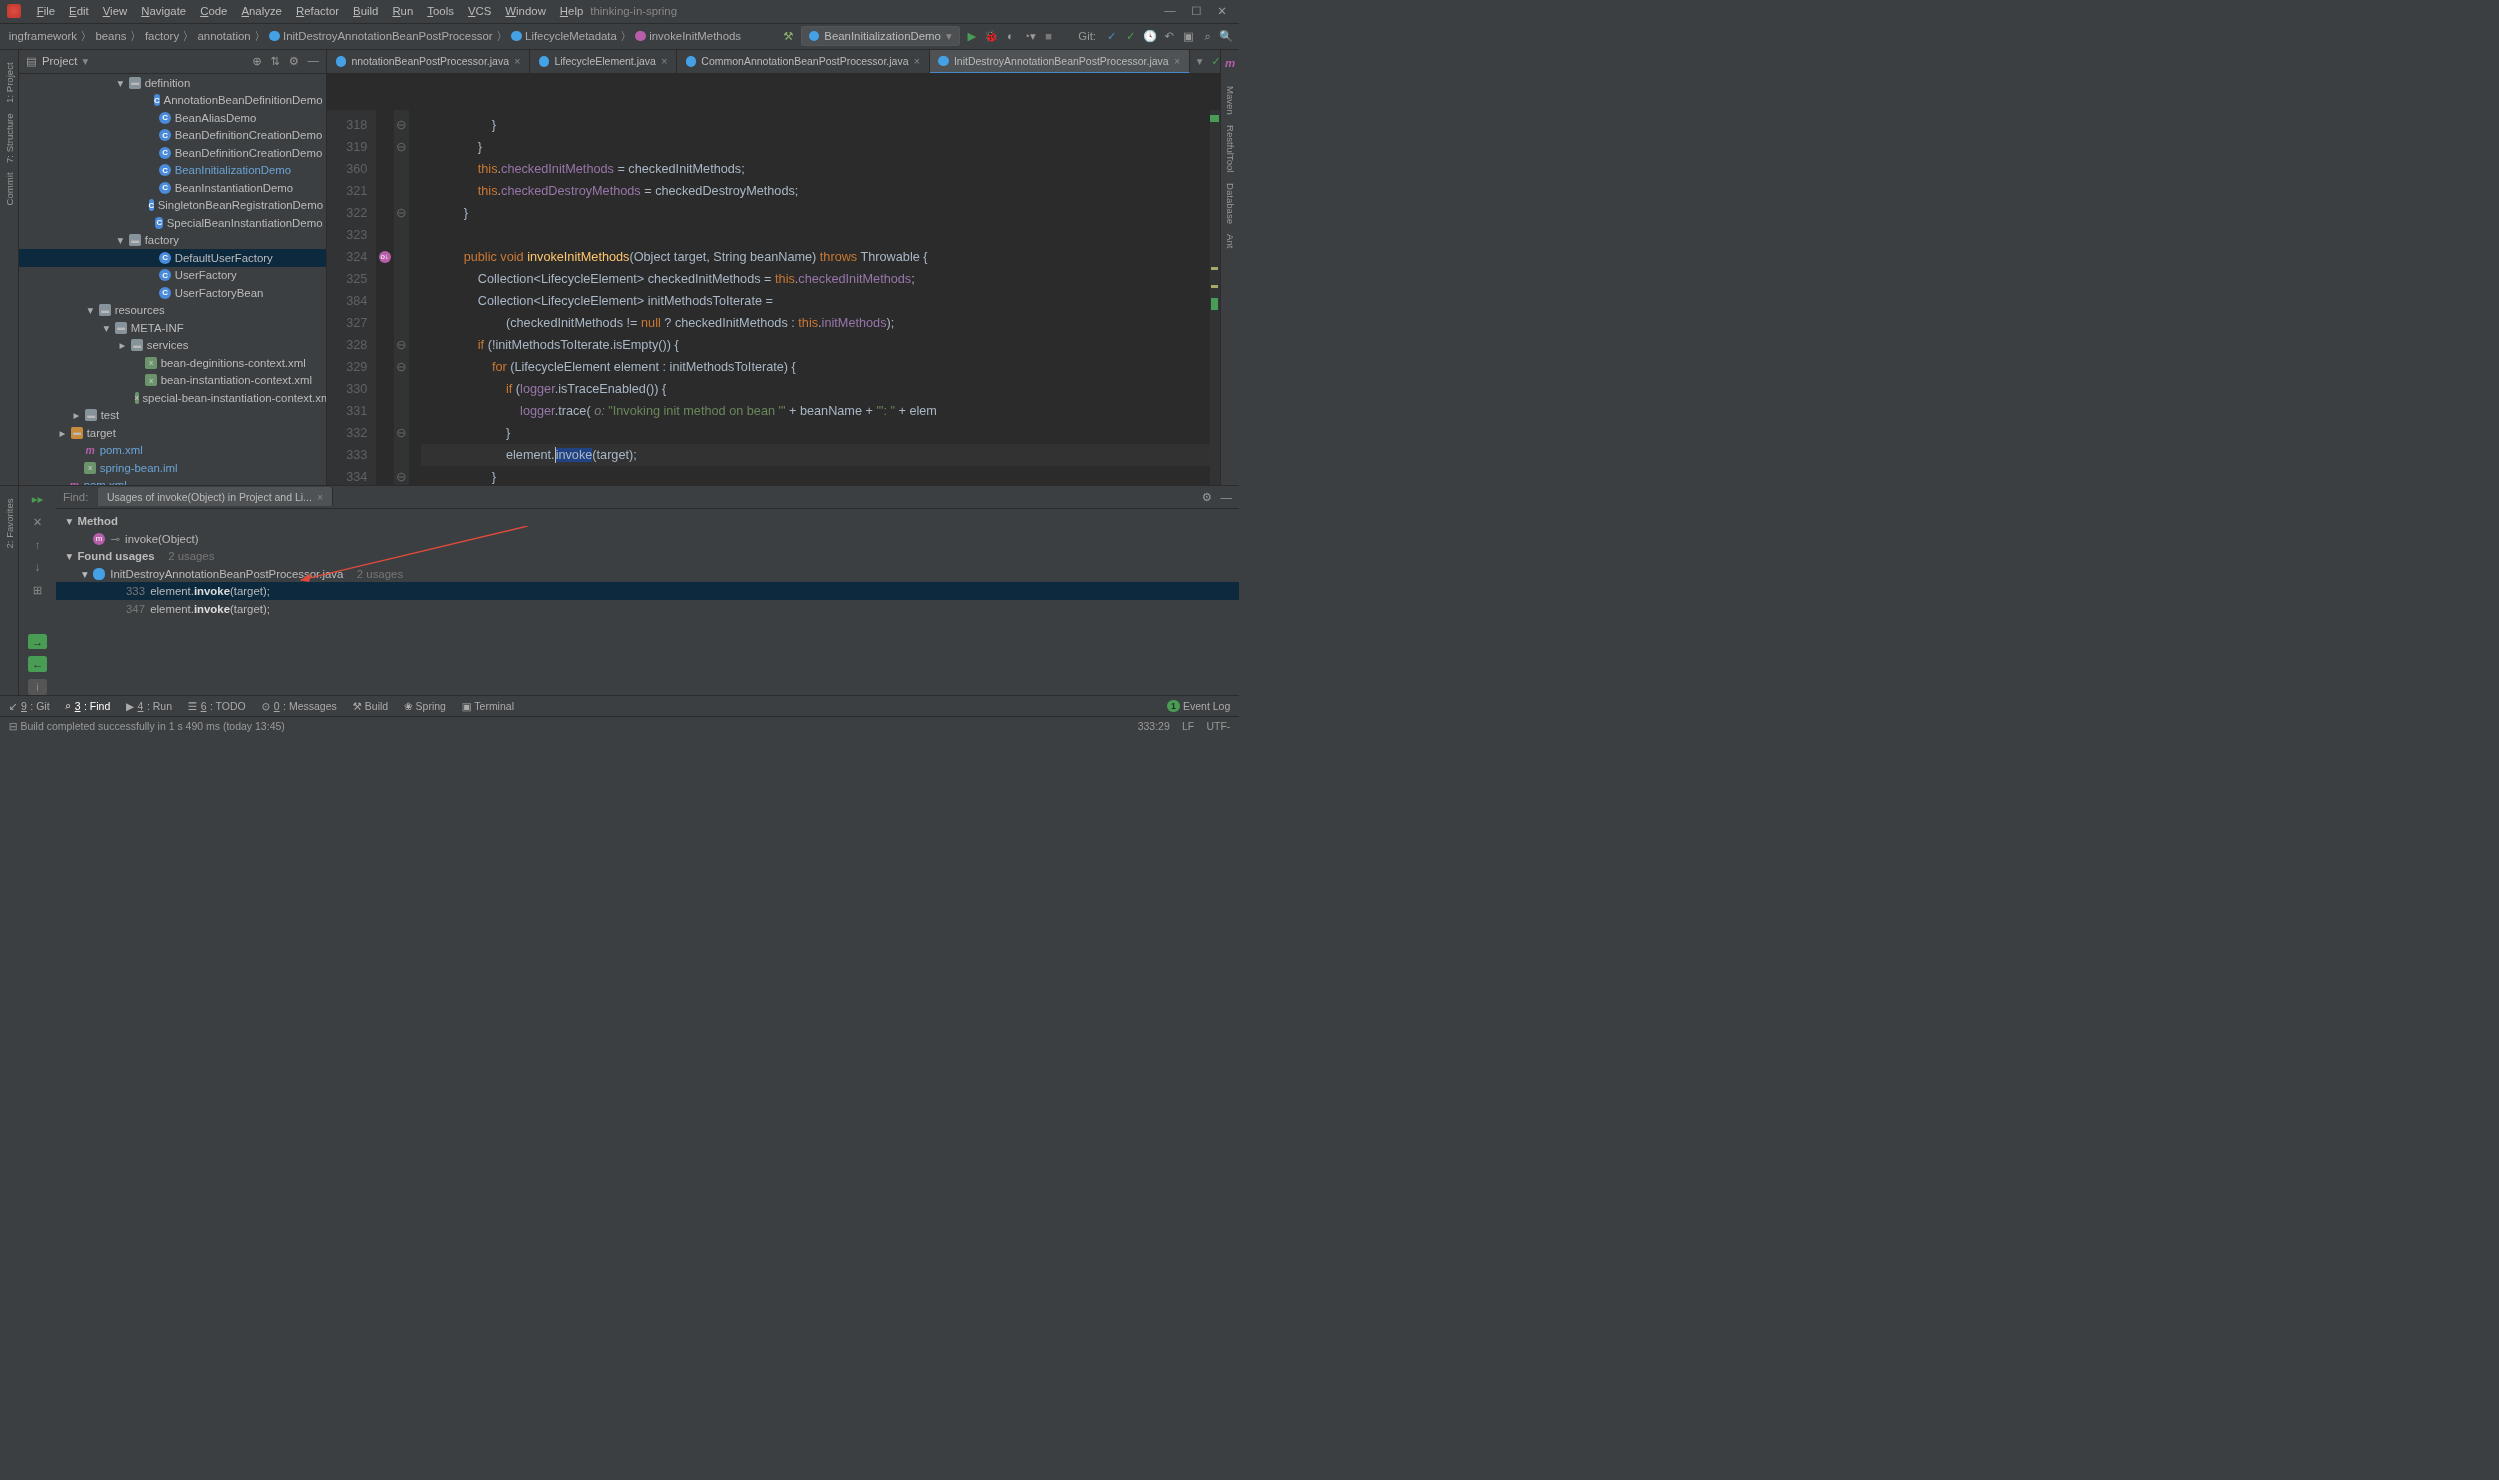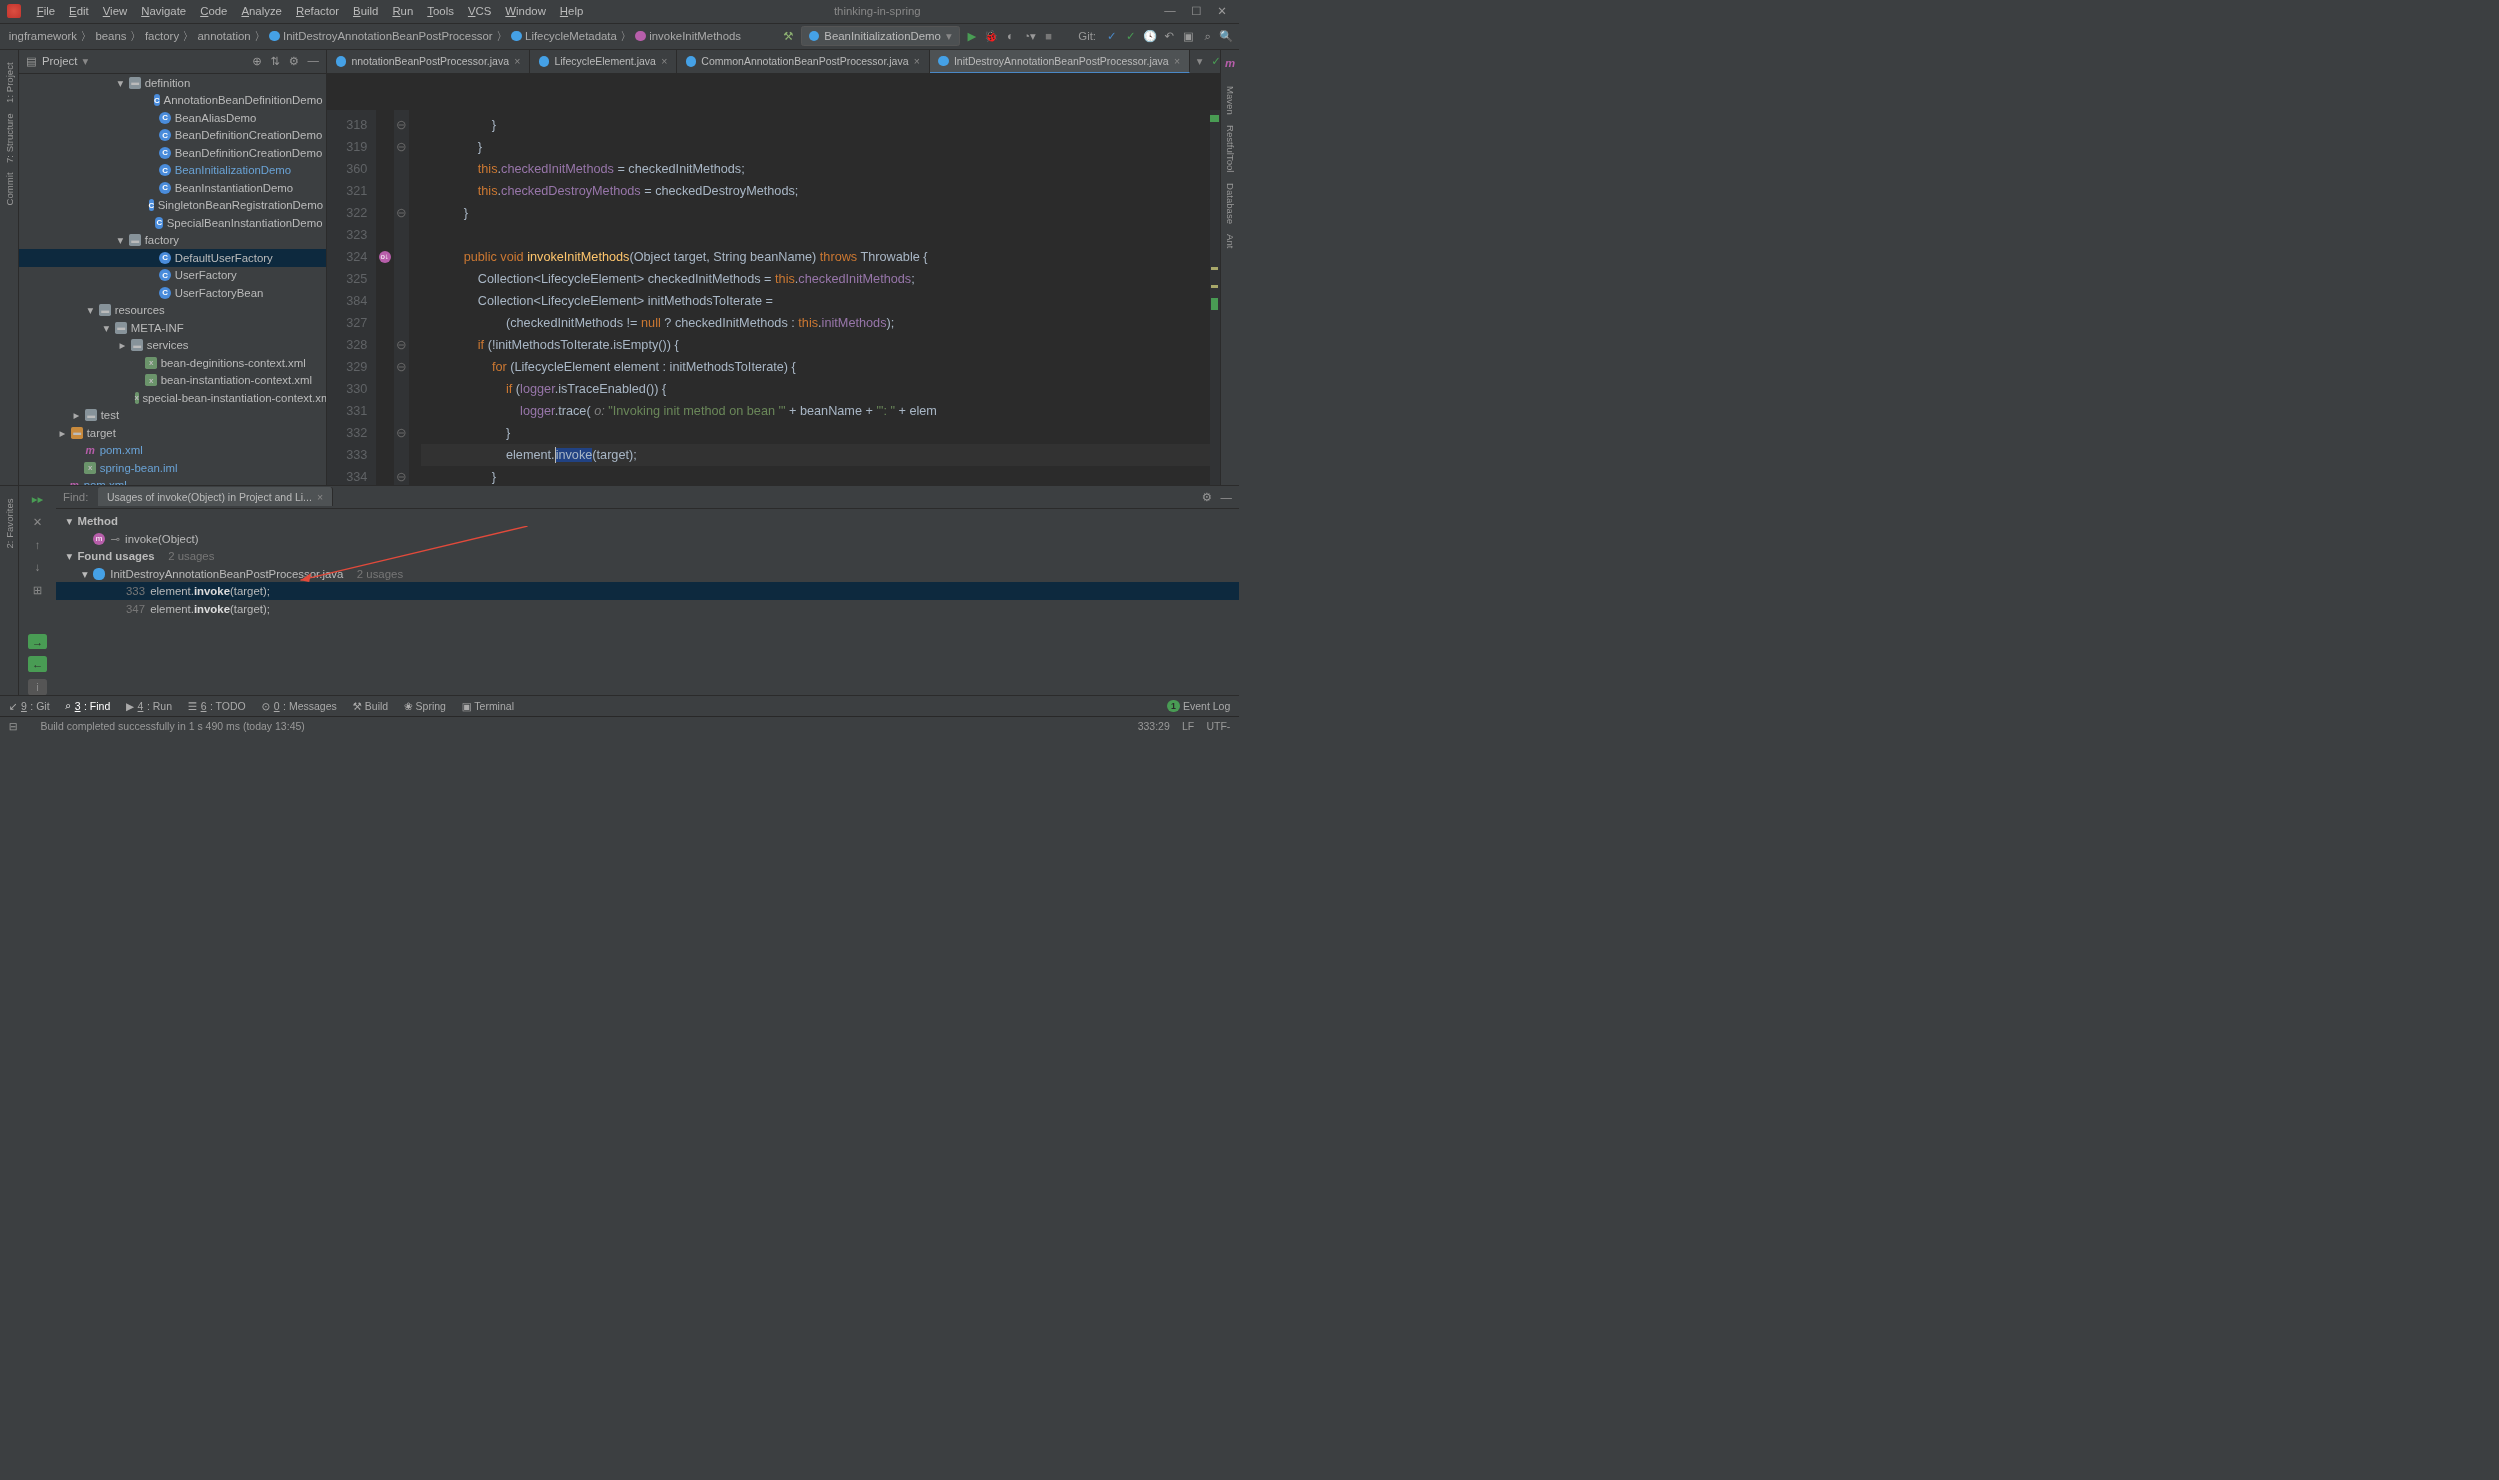--- a/index.html
+++ b/index.html
@@ -1,21 +1,21 @@
 <!DOCTYPE html>
 <html style="font-size:14px"><head>
 <meta charset="utf-8">
 <style>
 * { margin:0; padding:0; box-sizing:border-box; font-family:"Segoe UI",Arial,sans-serif; }
 body { background:#3c3f41; color:#bbb; font-size:11.4px; overflow:hidden; width:1239px; height:735px; }
 .menubar { height:23.6px; background:#3c3f41; display:flex; align-items:center; padding:0 7px; border-bottom:0.9px solid #2b2b2b; }
 .app-icon { width:14px; height:14px; background:radial-gradient(circle,#dc4e41,#c2352e); border-radius:2.6px; margin-right:8.7px; }
 .menu-item { padding:0 7px; cursor:pointer; }
 .menu-item u { text-decoration:underline; }
-.proj-title { flex:1; text-align:center; color:#888; }
+.proj-title { flex:1; color:#888; }
 .win-ctrl { display:flex; gap:15.7px; padding-right:5.2px; color:#999; }
 .navbar { height:26px; background:#3c3f41; display:flex; align-items:center; padding:0 5.2px; border-bottom:0.9px solid #2b2b2b; gap:1.7px; }
 .crumb { display:flex; align-items:center; gap:3.5px; padding:0 3.5px; color:#aaa; }
 .ci { width:10.5px; height:10.5px; border-radius:5.2px; display:inline-block; } .ci.m { background:#b75eaa; } .ci.cl { background:#45a1e6; }
 .run-cfg { margin-left:auto; display:flex; align-items:center; gap:5.2px; }
 .run-box { background:#4c5052; border:0.9px solid #555; padding:1.7px 7px; border-radius:2.6px; display:flex; align-items:center; gap:5.2px; }
 .tb-icon { width:14px; height:14px; display:flex; align-items:center; justify-content:center; cursor:pointer; }
 .ic-run { color:#499c54; } .ic-bug { color:#499c54; } .ic-stop { color:#777; }
 .git-lbl { color:#999; margin:0 3.5px; }
 .main { display:flex; height:calc(100% - 23.6px - 26px - 21px - 19px - 210px); }
@@ -63,21 +63,21 @@
 .find-hdr .tab { background:#4e5254; height:19px; border-radius:2.6px 2.6px 0 0; }
 .find-tree { flex:1; overflow:auto; padding-top:3.5px; position:relative; }
 .fr { height:17.5px; display:flex; align-items:center; gap:5.2px; }
 .fr.sel { background:#0d293e; }
 .fr .num { color:#777; }
 .arrow-svg { position:absolute; top:17.5px; left:227px; pointer-events:none; }
 .bottom-bar { height:21px; background:#3c3f41; border-top:0.9px solid #2b2b2b; display:flex; align-items:center; padding:0 8.7px; gap:15.7px; font-size:10.5px; }
 .btm-item { display:flex; align-items:center; gap:3.5px; cursor:pointer; color:#aaa; }
 .btm-item u { text-decoration:underline; }
 .status-bar { height:19px; background:#3c3f41; border-top:0.9px solid #282828; display:flex; align-items:center; padding:0 8.7px; font-size:10.5px; color:#999; }
-.status-bar .msg { flex:1;margin-left:20px; }
+.status-bar .msg { flex:1; }
 .status-bar .rt { display:flex; gap:12.2px; }
 .badge { background:#499c54; color:#2b2b2b; border-radius:7px; width:12.2px; height:12.2px; display:inline-flex; align-items:center; justify-content:center; font-size:8.7px; font-weight:bold; }
 .sb-ann { position:absolute; right:0; top:0; width:10.5px; height:100%; background:#313335; }
 .sb-ann .m { position:absolute; width:7px; height:2.6px; left:1.7px; }
 .ovr { width:12.2px; height:12.2px; background:#b75eaa; border-radius:6.1px; display:inline-flex; align-items:center; justify-content:center; color:#fff; font-size:7.9px; }
 </style>
 </head>
 <body>
 
 <div class="menubar">

